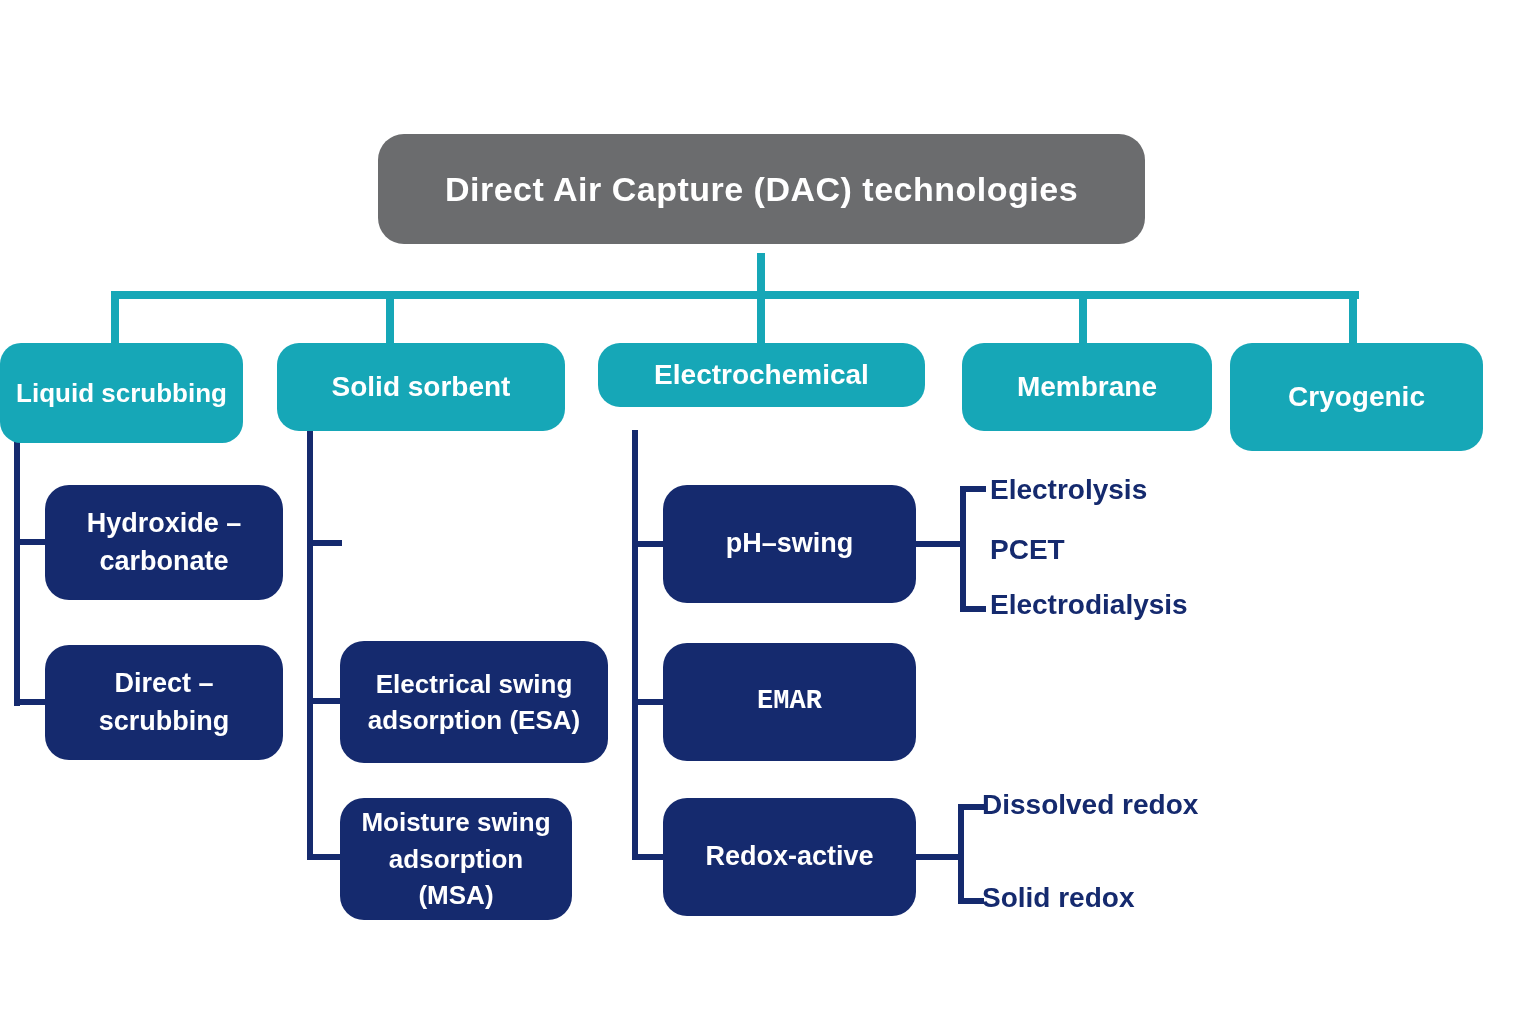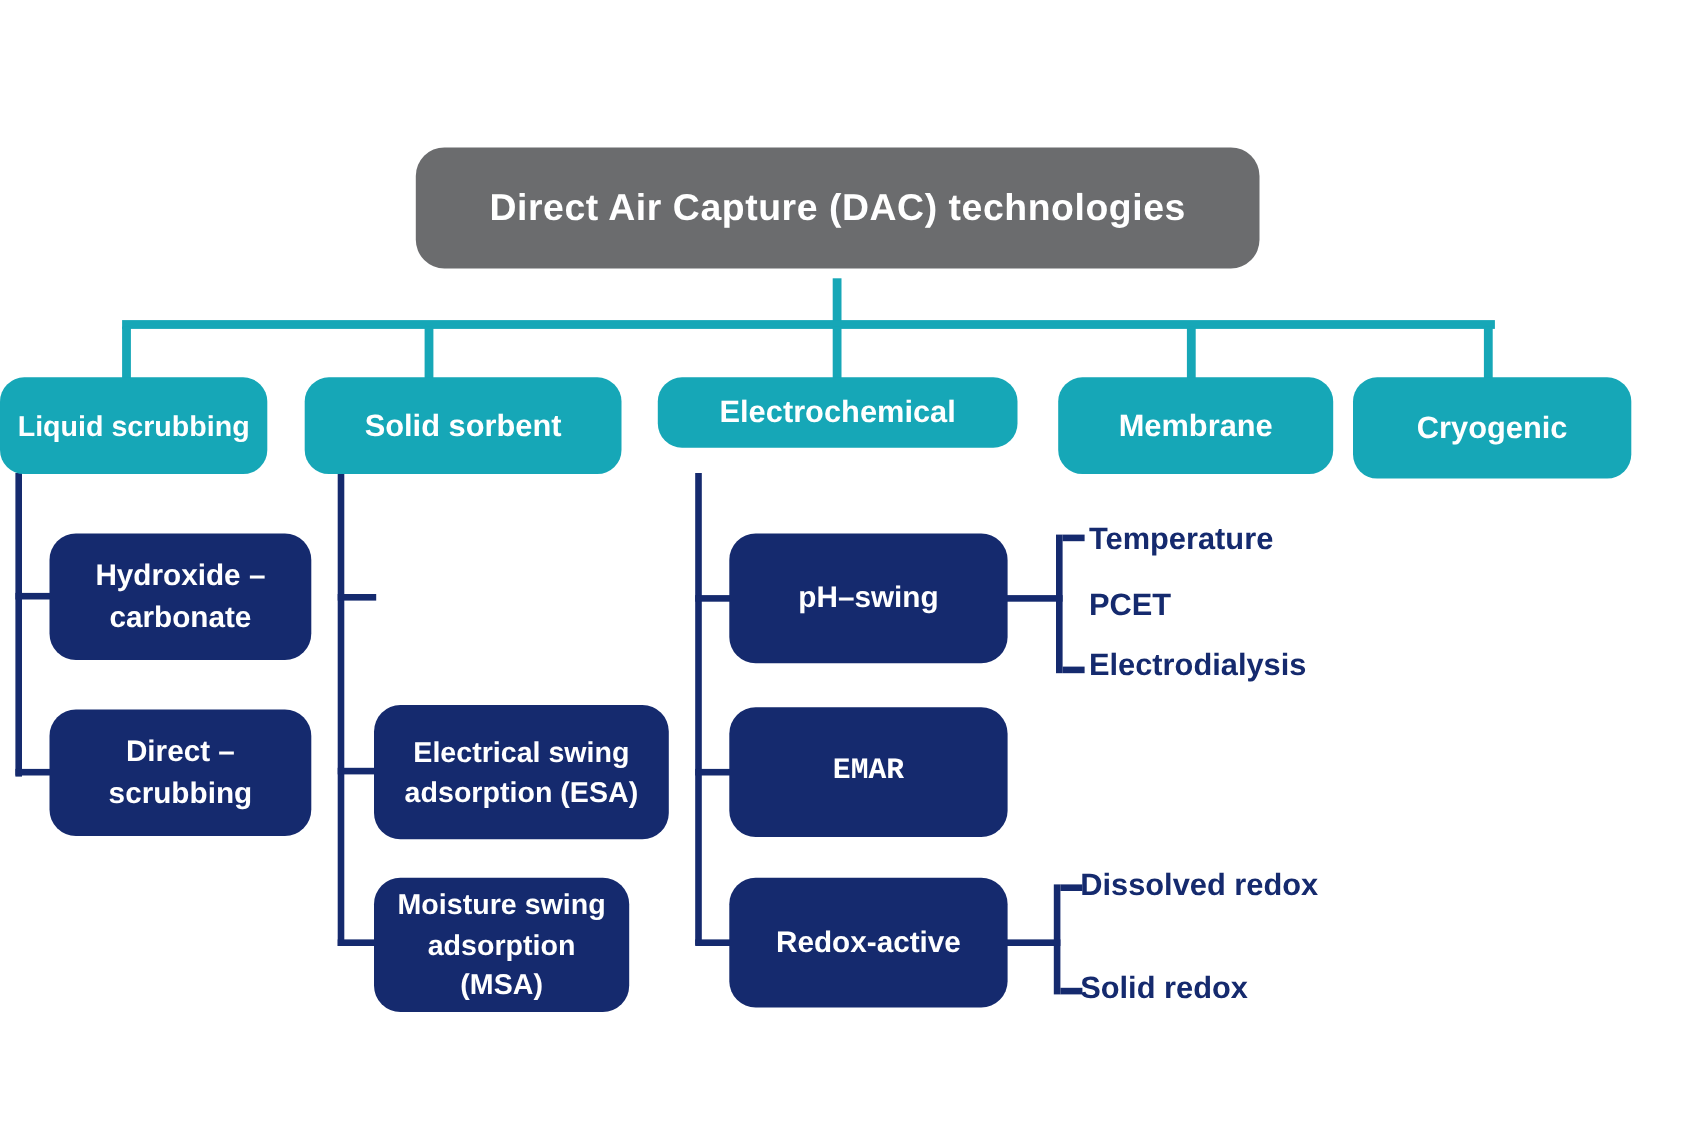--- a/index.html
+++ b/index.html
@@ -89,33 +89,33 @@
 
   <div class="line navy" style="left:914px; top:854px; width:50px; height:6px;"></div>
   <div class="line navy" style="left:958px; top:804px; width:6px; height:100px;"></div>
   <div class="line navy" style="left:964px; top:804px; width:20px; height:6px;"></div>
   <div class="line navy" style="left:964px; top:898px; width:20px; height:6px;"></div>
 
   <div class="node root" style="left:378px; top:134px; width:767px; height:110px;">
     <span>Direct Air Capture (DAC) technologies</span>
   </div>
 
-  <div class="node cat tight" style="left:0px; top:343px; width:243px; height:88px;">
+  <div class="node cat tight" style="left:0px; top:343px; width:243px; height:100px;border-radius:21px;">
     <span>Liquid scrubbing</span>
   </div>
   <div class="node cat" style="left:277px; top:343px; width:288px; height:88px;">
     <span>Solid sorbent</span>
   </div>
   <div class="node cat" style="left:598px; top:343px; width:327px; height:64px;">
     <span>Electrochemical</span>
   </div>
   <div class="node cat" style="left:962px; top:343px; width:250px; height:88px;">
     <span>Membrane</span>
   </div>
-  <div class="node cat" style="left:1230px; top:343px; width:253px; height:92px;">
+  <div class="node cat" style="left:1230px; top:343px; width:253px; height:108px;">
     <span>Cryogenic</span>
   </div>
 
   <div class="node child" style="left:45px; top:485px; width:238px; height:115px;">
     <span>Hydroxide – carbonate</span>
   </div>
   <div class="node child" style="left:45px; top:645px; width:238px; height:115px;">
     <span>Direct – scrubbing</span>
   </div>
 
@@ -129,20 +129,20 @@
   <div class="node child" style="left:663px; top:485px; width:253px; height:118px;">
     <span>pH–swing</span>
   </div>
   <div class="node child" style="left:663px; top:643px; width:253px; height:118px;font-family:Liberation Mono, monospace;">
     <span>EMAR</span>
   </div>
   <div class="node child" style="left:663px; top:798px; width:253px; height:118px;">
     <span>Redox-active</span>
   </div>
 
-  <div class="leaf" style="left:990px; top:474px;">Temperature</div>
+  <div class="leaf" style="left:990px; top:474px;">Electrolysis</div>
   <div class="leaf" style="left:990px; top:534px;">PCET</div>
   <div class="leaf" style="left:990px; top:589px;">Electrodialysis</div>
 
   <div class="leaf" style="left:982px; top:789px;">Dissolved redox</div>
   <div class="leaf" style="left:982px; top:882px;">Solid redox</div>
 
 </div>
 
 </body></html>

